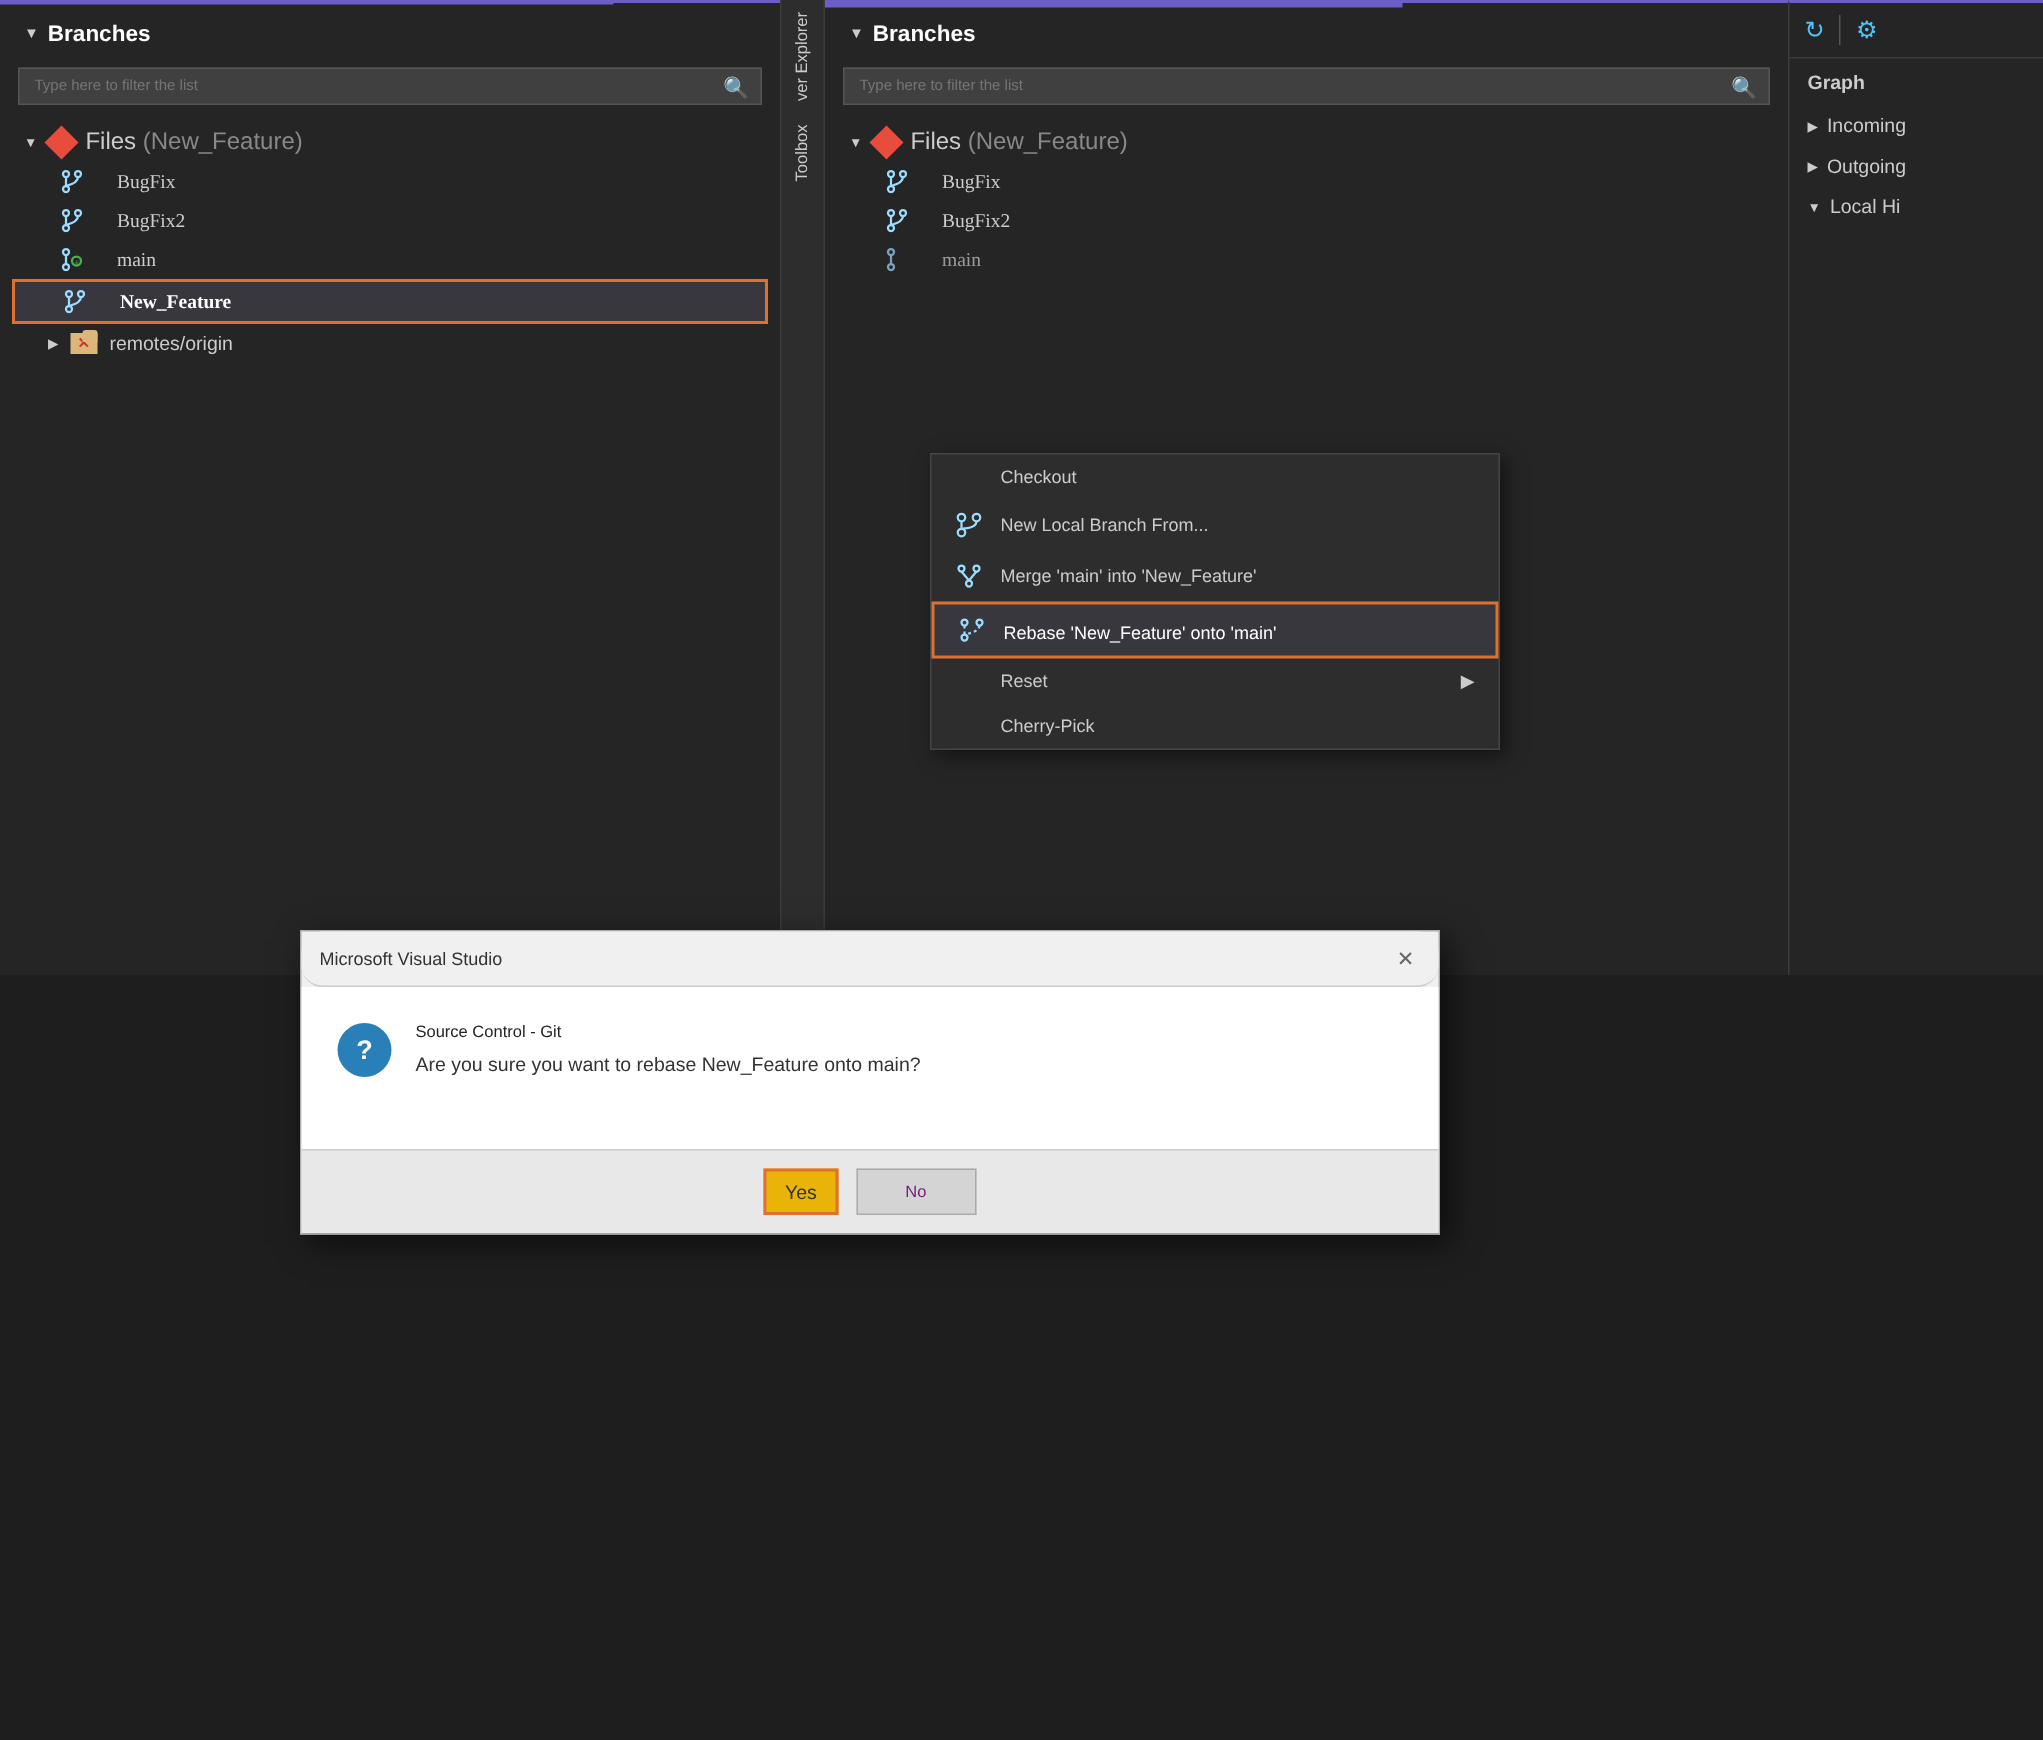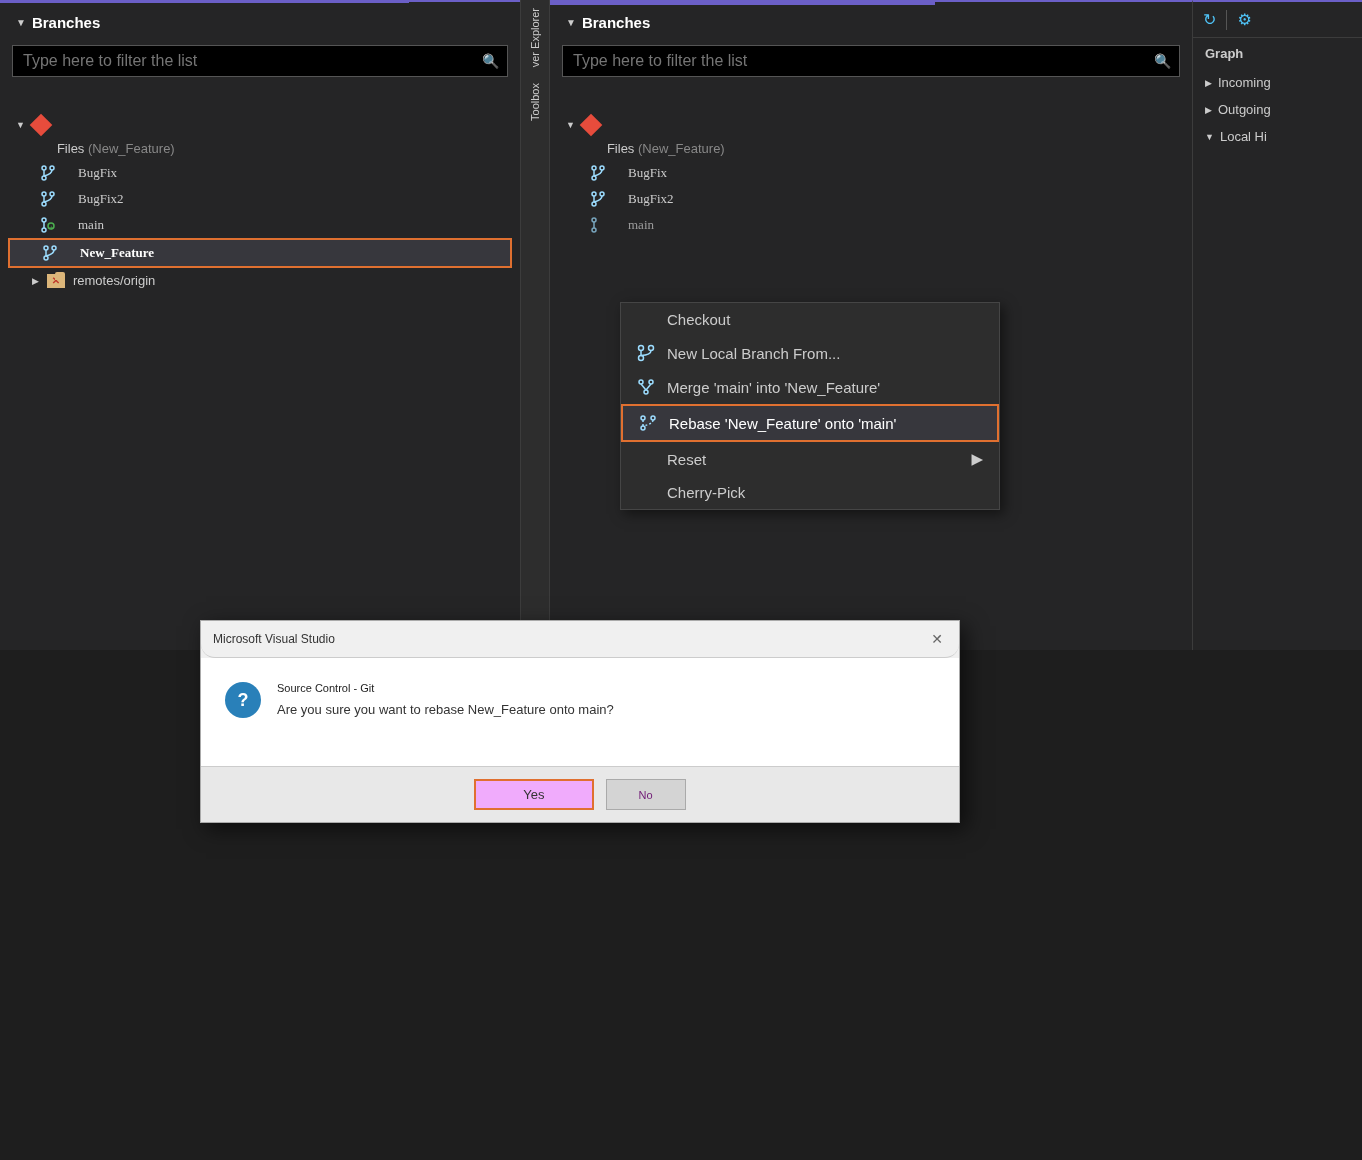--- a/index.html
+++ b/index.html
@@ -46,25 +46,25 @@
       color: #cccccc;
     }
 
     .filter-input-container {
       margin: 6px 12px 12px 12px;
       position: relative;
     }
 
     .filter-input {
       width: 100%;
-      background: #000000;
+      background: #404040;
       border: 1px solid #555;
       color: #9d9d9d;
       padding: 6px 32px 6px 10px;
-      font-size: 16px;
+      font-size: 10px;
       outline: none;
     }
 
     .filter-icon {
       position: absolute;
       right: 8px;
       top: 50%;
       transform: translateY(-50%);
       color: #9d9d9d;
       font-size: 14px;
@@ -93,22 +93,21 @@
       width: 16px;
       height: 16px;
       background: #e74c3c;
       transform: rotate(45deg);
       display: inline-block;
       flex-shrink: 0;
     }
 
     .section-label {
       color: #cccccc;
-      font-size: 13px;
-      margin-top: 48px;
+      font-size: 16px;
     }
 
     .section-label .dimmed {
       color: #888888;
     }
 
     .branch-item {
       display: flex;
       align-items: flex-end;
       gap: 22px;
@@ -183,21 +182,21 @@
       z-index: 100;
       box-shadow: 4px 4px 12px rgba(0,0,0,0.5);
     }
 
     .context-menu-item {
       display: flex;
       align-items: center;
       gap: 12px;
       padding: 8px 16px;
       color: #cccccc;
-      font-size: 15px;
+      font-size: 12px;
       cursor: pointer;
     }
 
     .context-menu-item.highlighted {
       background: #37373d;
       border: 2px solid #e07030;
       color: #ffffff;
       align-items: flex-end;
     }
 
@@ -353,22 +352,22 @@
     .dialog-footer {
       background: #e8e8e8;
       padding: 12px 24px;
       display: flex;
       justify-content: center;
       gap: 12px;
       border-top: 1px solid #ccc;
     }
 
     .btn-yes {
-      padding: 6px 47px;
-      background: #f0abfc;
+      padding: 6px 12px;
+      background: #eab308;
       border: 2px solid #e07030;
       color: #333;
       font-size: 13px;
       cursor: pointer;
     }
 
     .btn-no {
       padding: 6px 32px;
       background: #d4d4d4;
       border: 1px solid #aaa;

